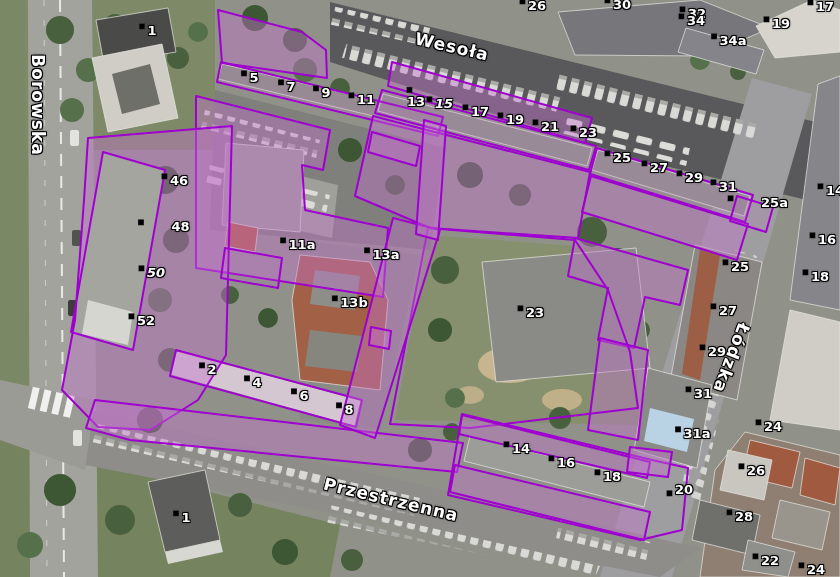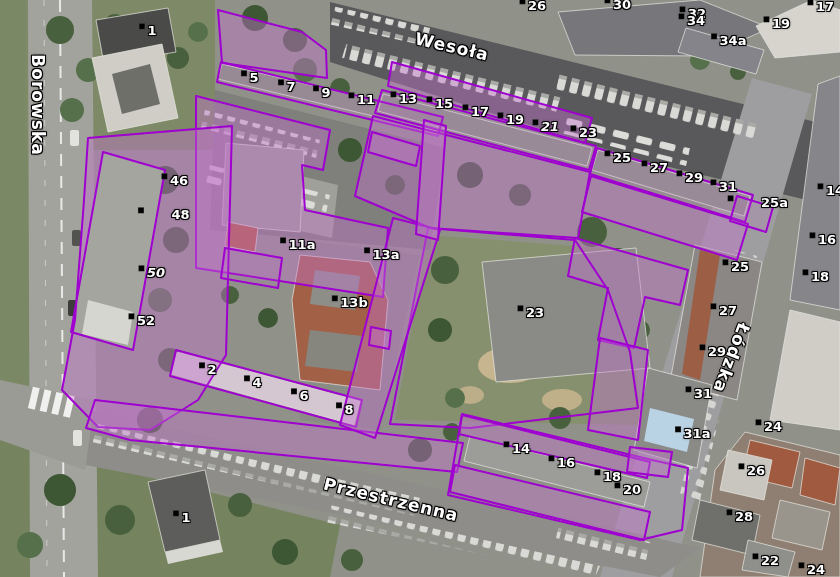--- a/index.html
+++ b/index.html
@@ -214,37 +214,37 @@
         <span>7</span>
       </div>
       <div class="hn" style="left: 322px; top: 93px;">
         <span class="mk"></span>
         <span>9</span>
       </div>
       <div class="hn" style="left: 362px; top: 100px; justify-content: space-between;">
         <span class="mk"></span>
         <span>11</span>
       </div>
-      <div class="hn" style="left: 404px; top: 99px;">
+      <div class="hn" style="left: 416px; top: 99px; flex-direction: column;">
         <span class="mk"></span>
         <span>13</span>
       </div>
-      <div class="hn" style="left: 440px; top: 104px;">
+      <div class="hn" style="left: 440px; top: 104px; font-style: italic;">
         <span class="mk"></span>
         <span>15</span>
       </div>
       <div class="hn" style="left: 476px; top: 112px;">
         <span class="mk"></span>
         <span>17</span>
       </div>
       <div class="hn" style="left: 511px; top: 120px;">
         <span class="mk"></span>
         <span>19</span>
       </div>
-      <div class="hn" style="left: 546px; top: 127px; font-style: italic;">
+      <div class="hn" style="left: 546px; top: 127px;">
         <span class="mk"></span>
         <span>21</span>
       </div>
       <div class="hn" style="left: 584px; top: 133px;">
         <span class="mk"></span>
         <span>23</span>
       </div>
       <div class="hn" style="left: 618px; top: 158px;">
         <span class="mk"></span>
         <span>25</span>
@@ -262,21 +262,21 @@
         <span>31</span>
       </div>
       <div class="hn" style="left: 758px; top: 203px; gap: 28px;">
         <span class="mk"></span>
         <span>25a</span>
       </div>
       <div class="hn" style="left: 175px; top: 181px;">
         <span class="mk"></span>
         <span>46</span>
       </div>
-      <div class="hn" style="left: 164px; top: 215px; gap: 28px;">
+      <div class="hn" style="left: 164px; top: 227px; gap: 28px;">
         <span class="mk"></span>
         <span>48</span>
       </div>
       <div class="hn" style="left: 152px; top: 273px; font-style: italic;">
         <span class="mk"></span>
         <span>50</span>
       </div>
       <div class="hn" style="left: 142px; top: 321px;">
         <span class="mk"></span>
         <span>52</span>
@@ -318,21 +318,21 @@
         <span>14</span>
       </div>
       <div class="hn" style="left: 562px; top: 463px;">
         <span class="mk"></span>
         <span>16</span>
       </div>
       <div class="hn" style="left: 608px; top: 477px;">
         <span class="mk"></span>
         <span>18</span>
       </div>
-      <div class="hn" style="left: 628px; top: 490px;">
+      <div class="hn" style="left: 680px; top: 490px; align-items: flex-end;">
         <span class="mk"></span>
         <span>20</span>
       </div>
       <div class="hn" style="left: 699px; top: 394px;">
         <span class="mk"></span>
         <span>31</span>
       </div>
       <div class="hn" style="left: 693px; top: 434px; text-align: right;">
         <span class="mk"></span>
         <span>31a</span>

